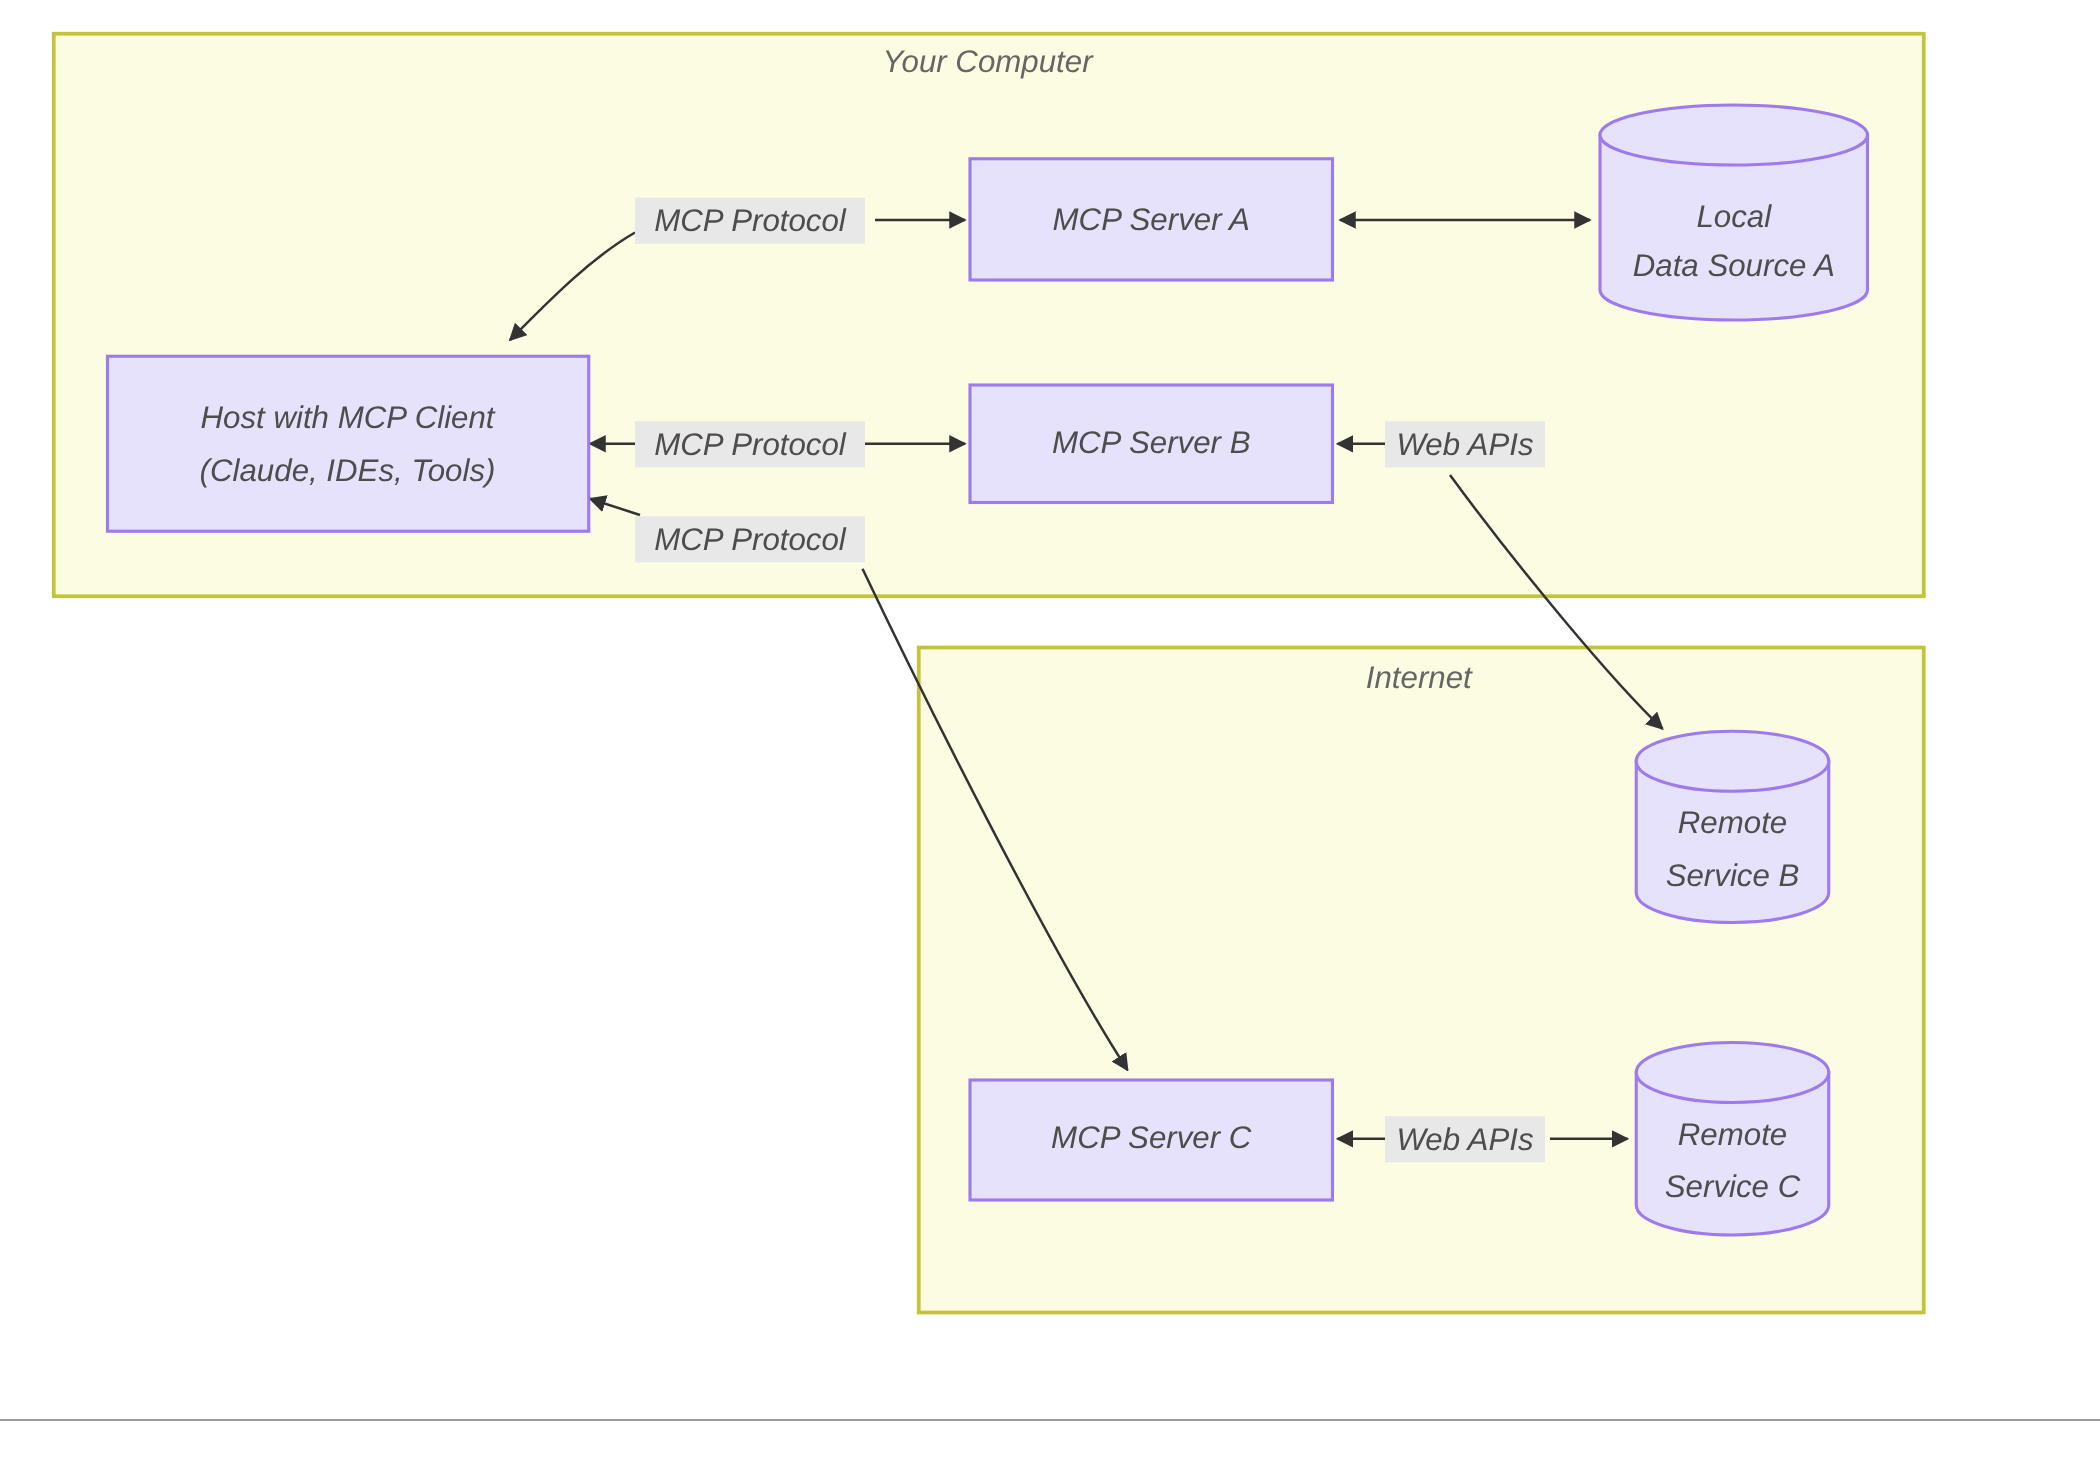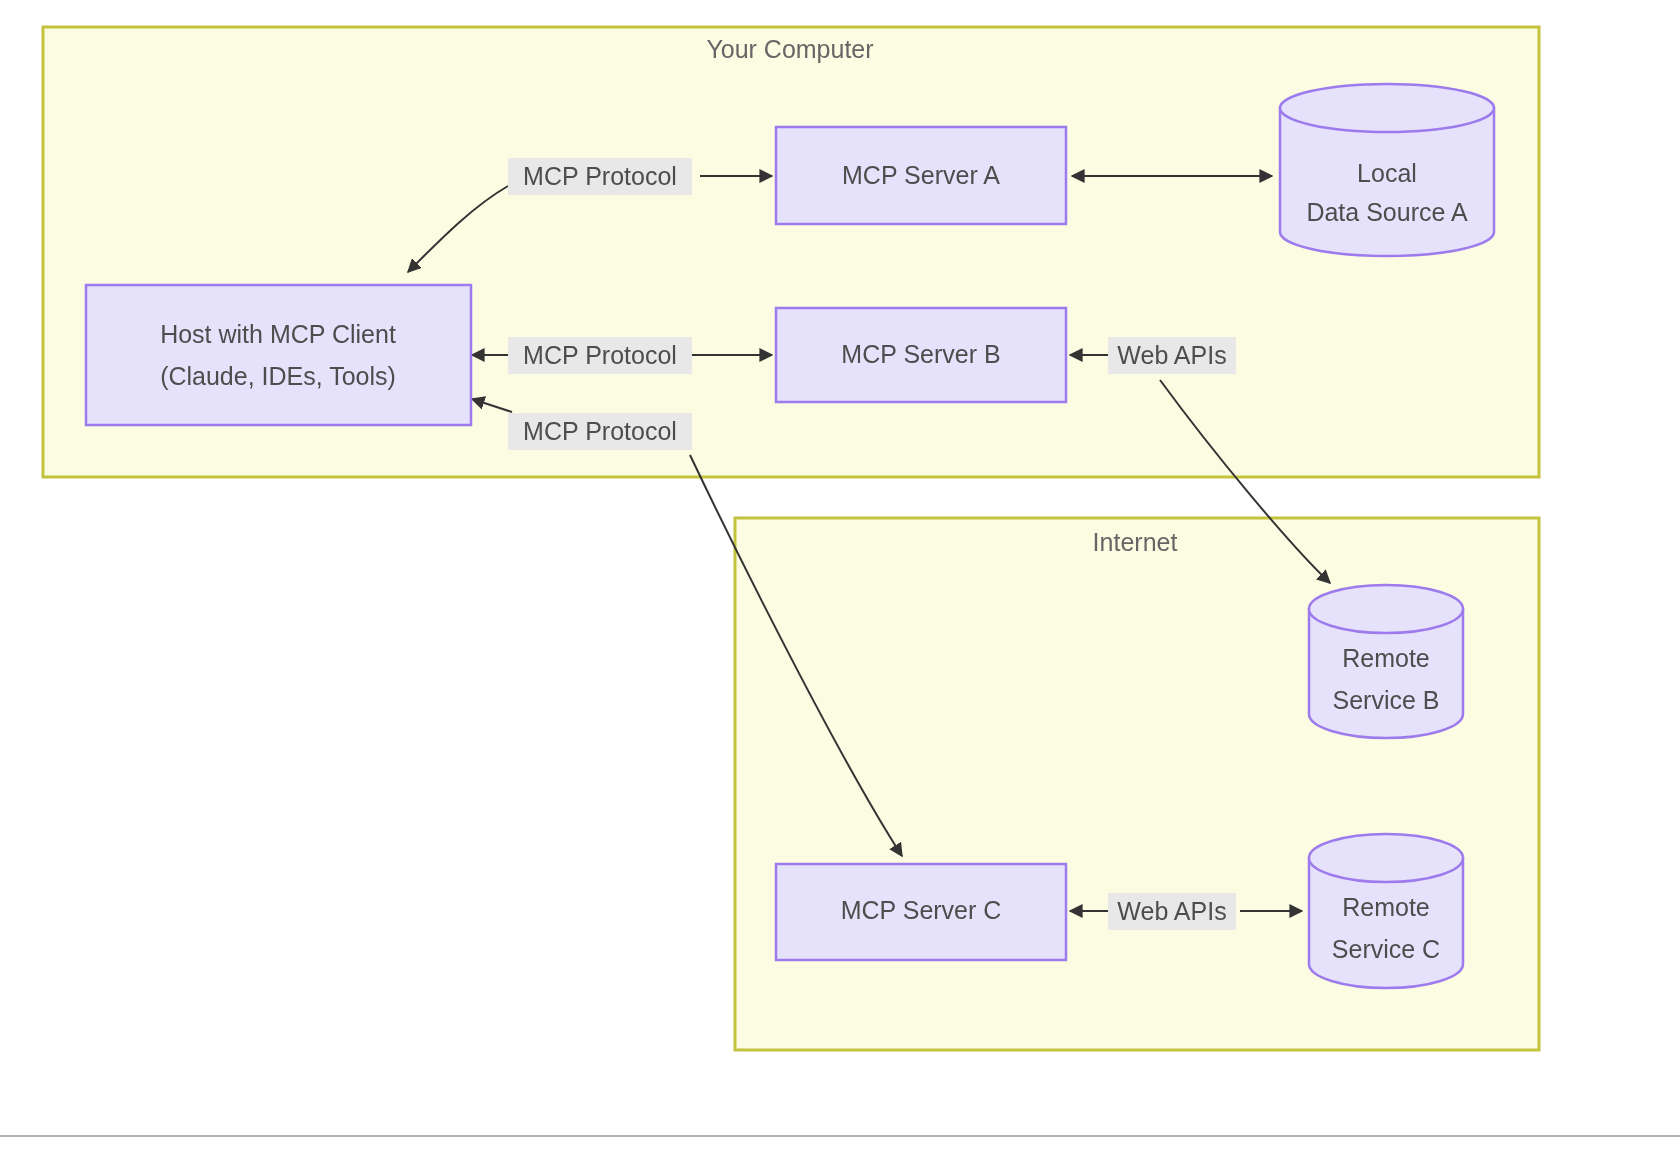--- a/index.html
+++ b/index.html
@@ -12,20 +12,21 @@
     height: 1166px;
     font-family: "Liberation Sans", sans-serif;
     position: relative;
     overflow: hidden;
   }
   #canvas {
     position: absolute;
     left: 0; top: 0;
     width: 1680px;
     height: 1166px;
+    font-style: italic;
   }
   svg#diagram {
     position: absolute;
     left: 0; top: 0;
     width: 1680px;
     height: 1166px;
   }
   .group-rect {
     fill: #fcfce3;
     stroke: #c3c33c;

